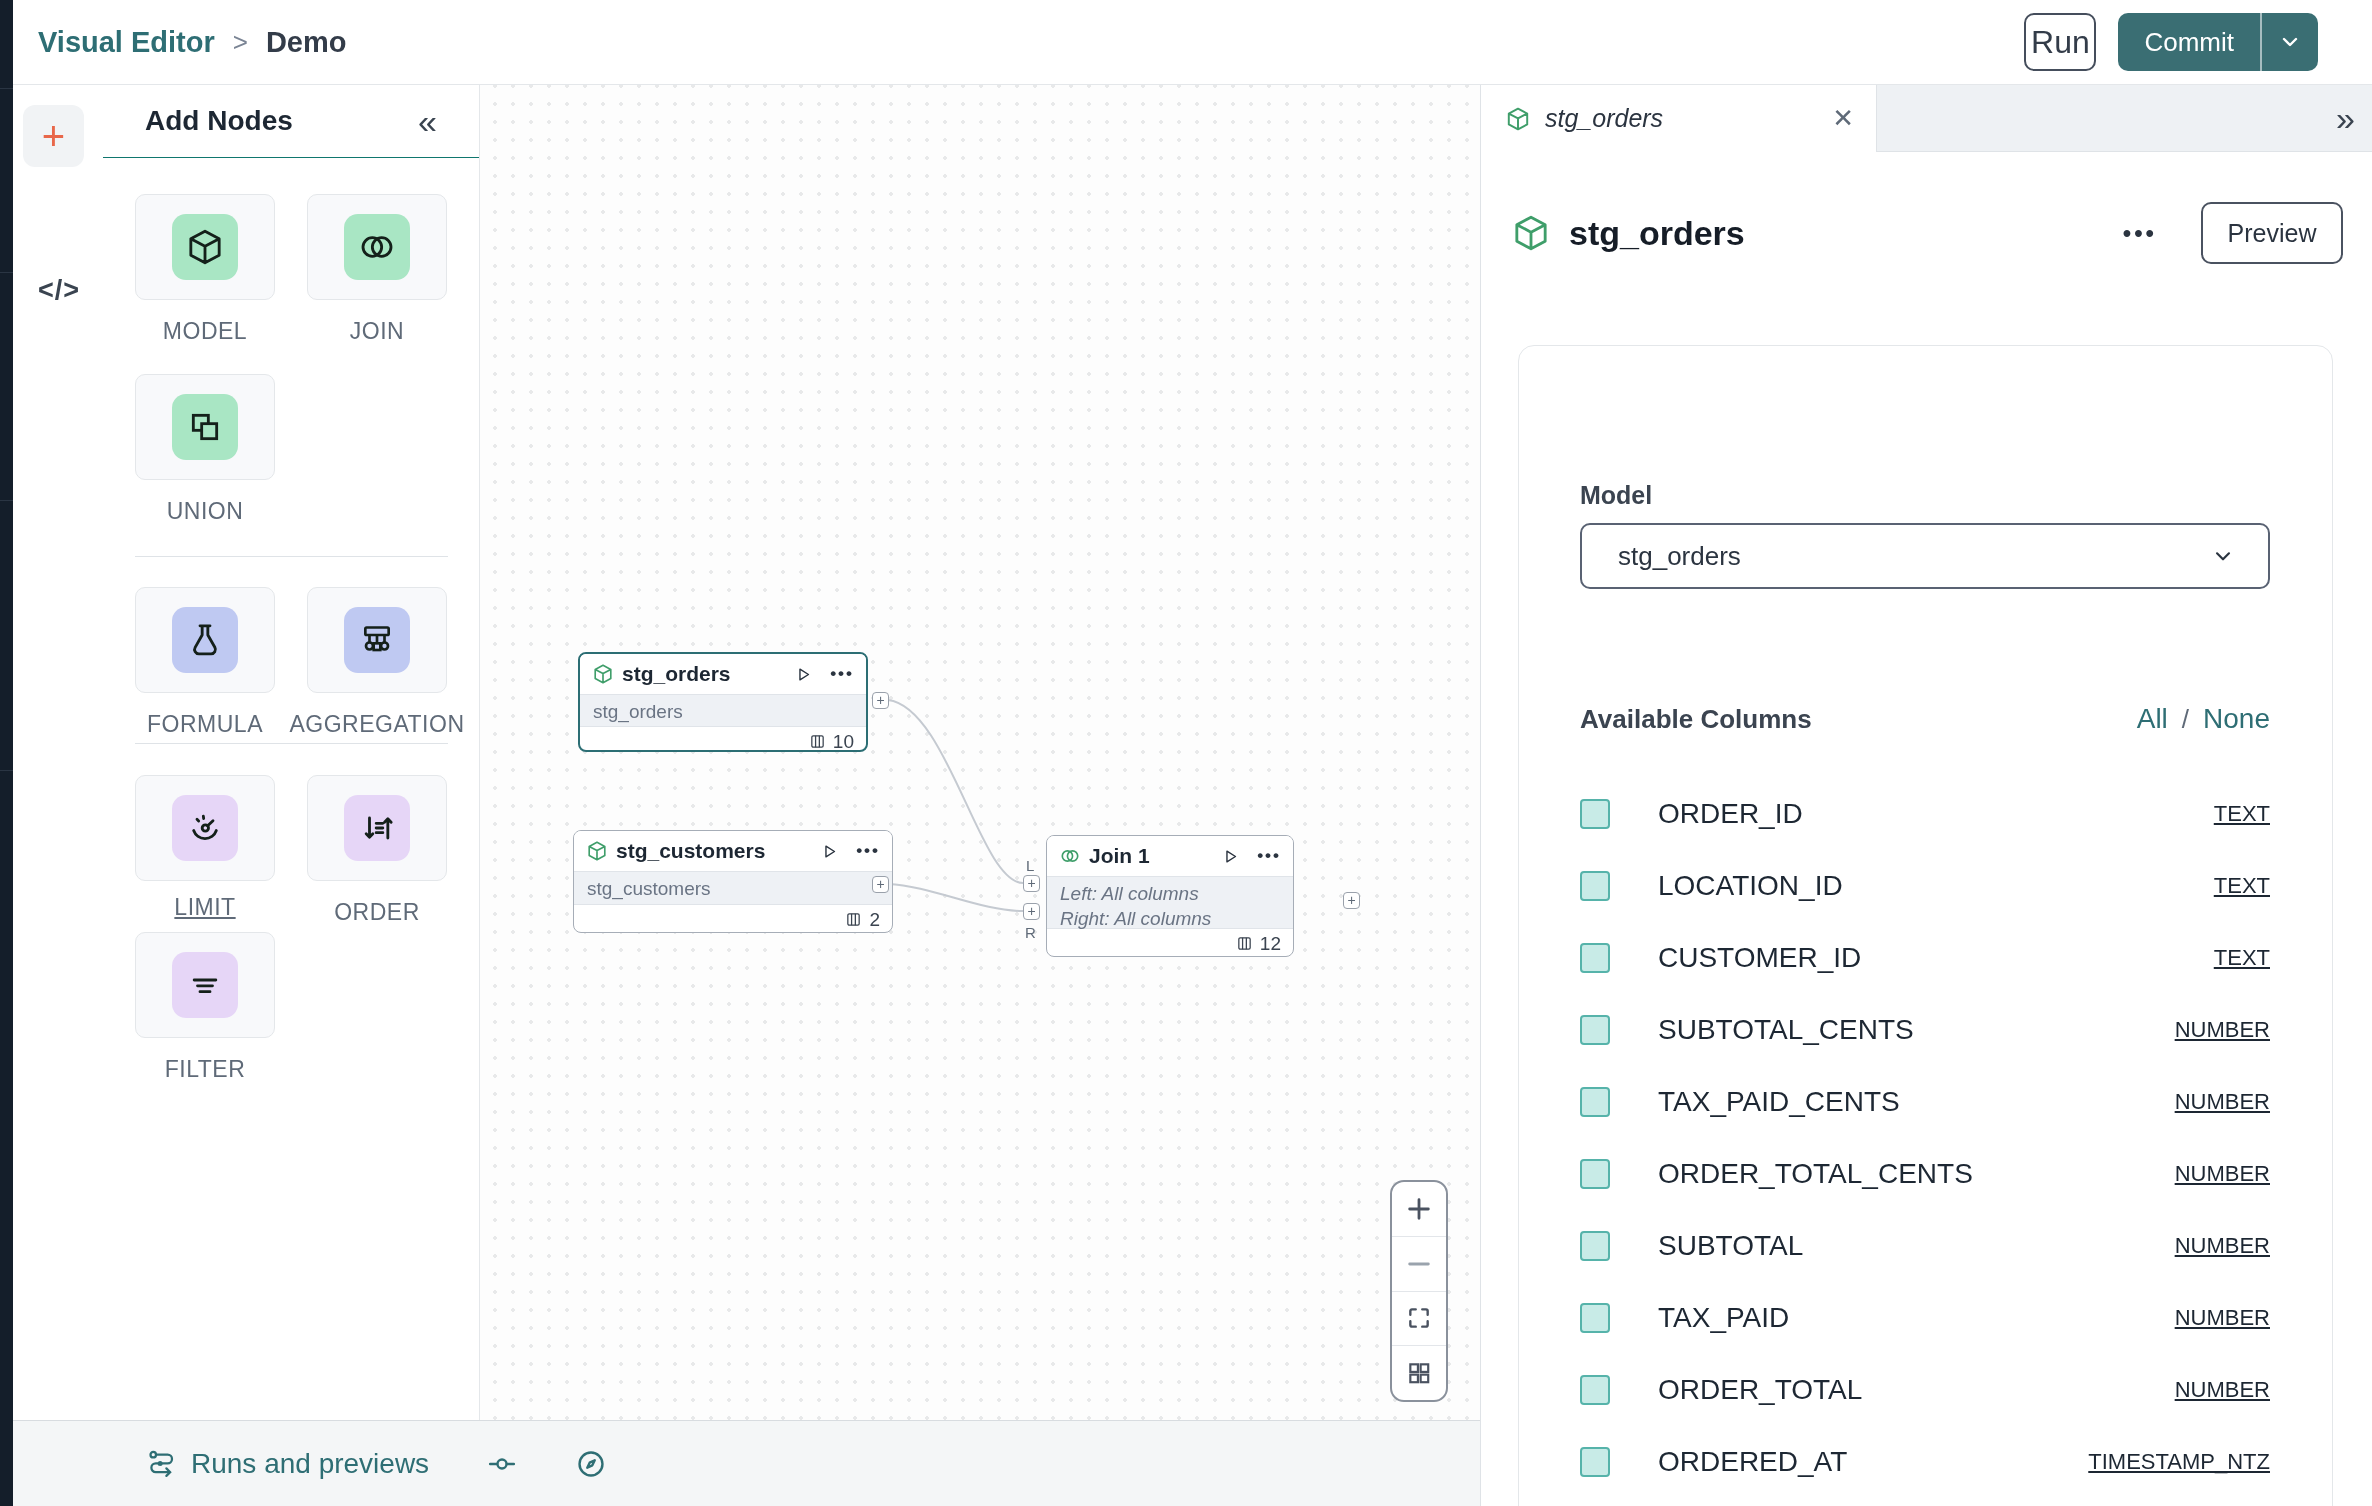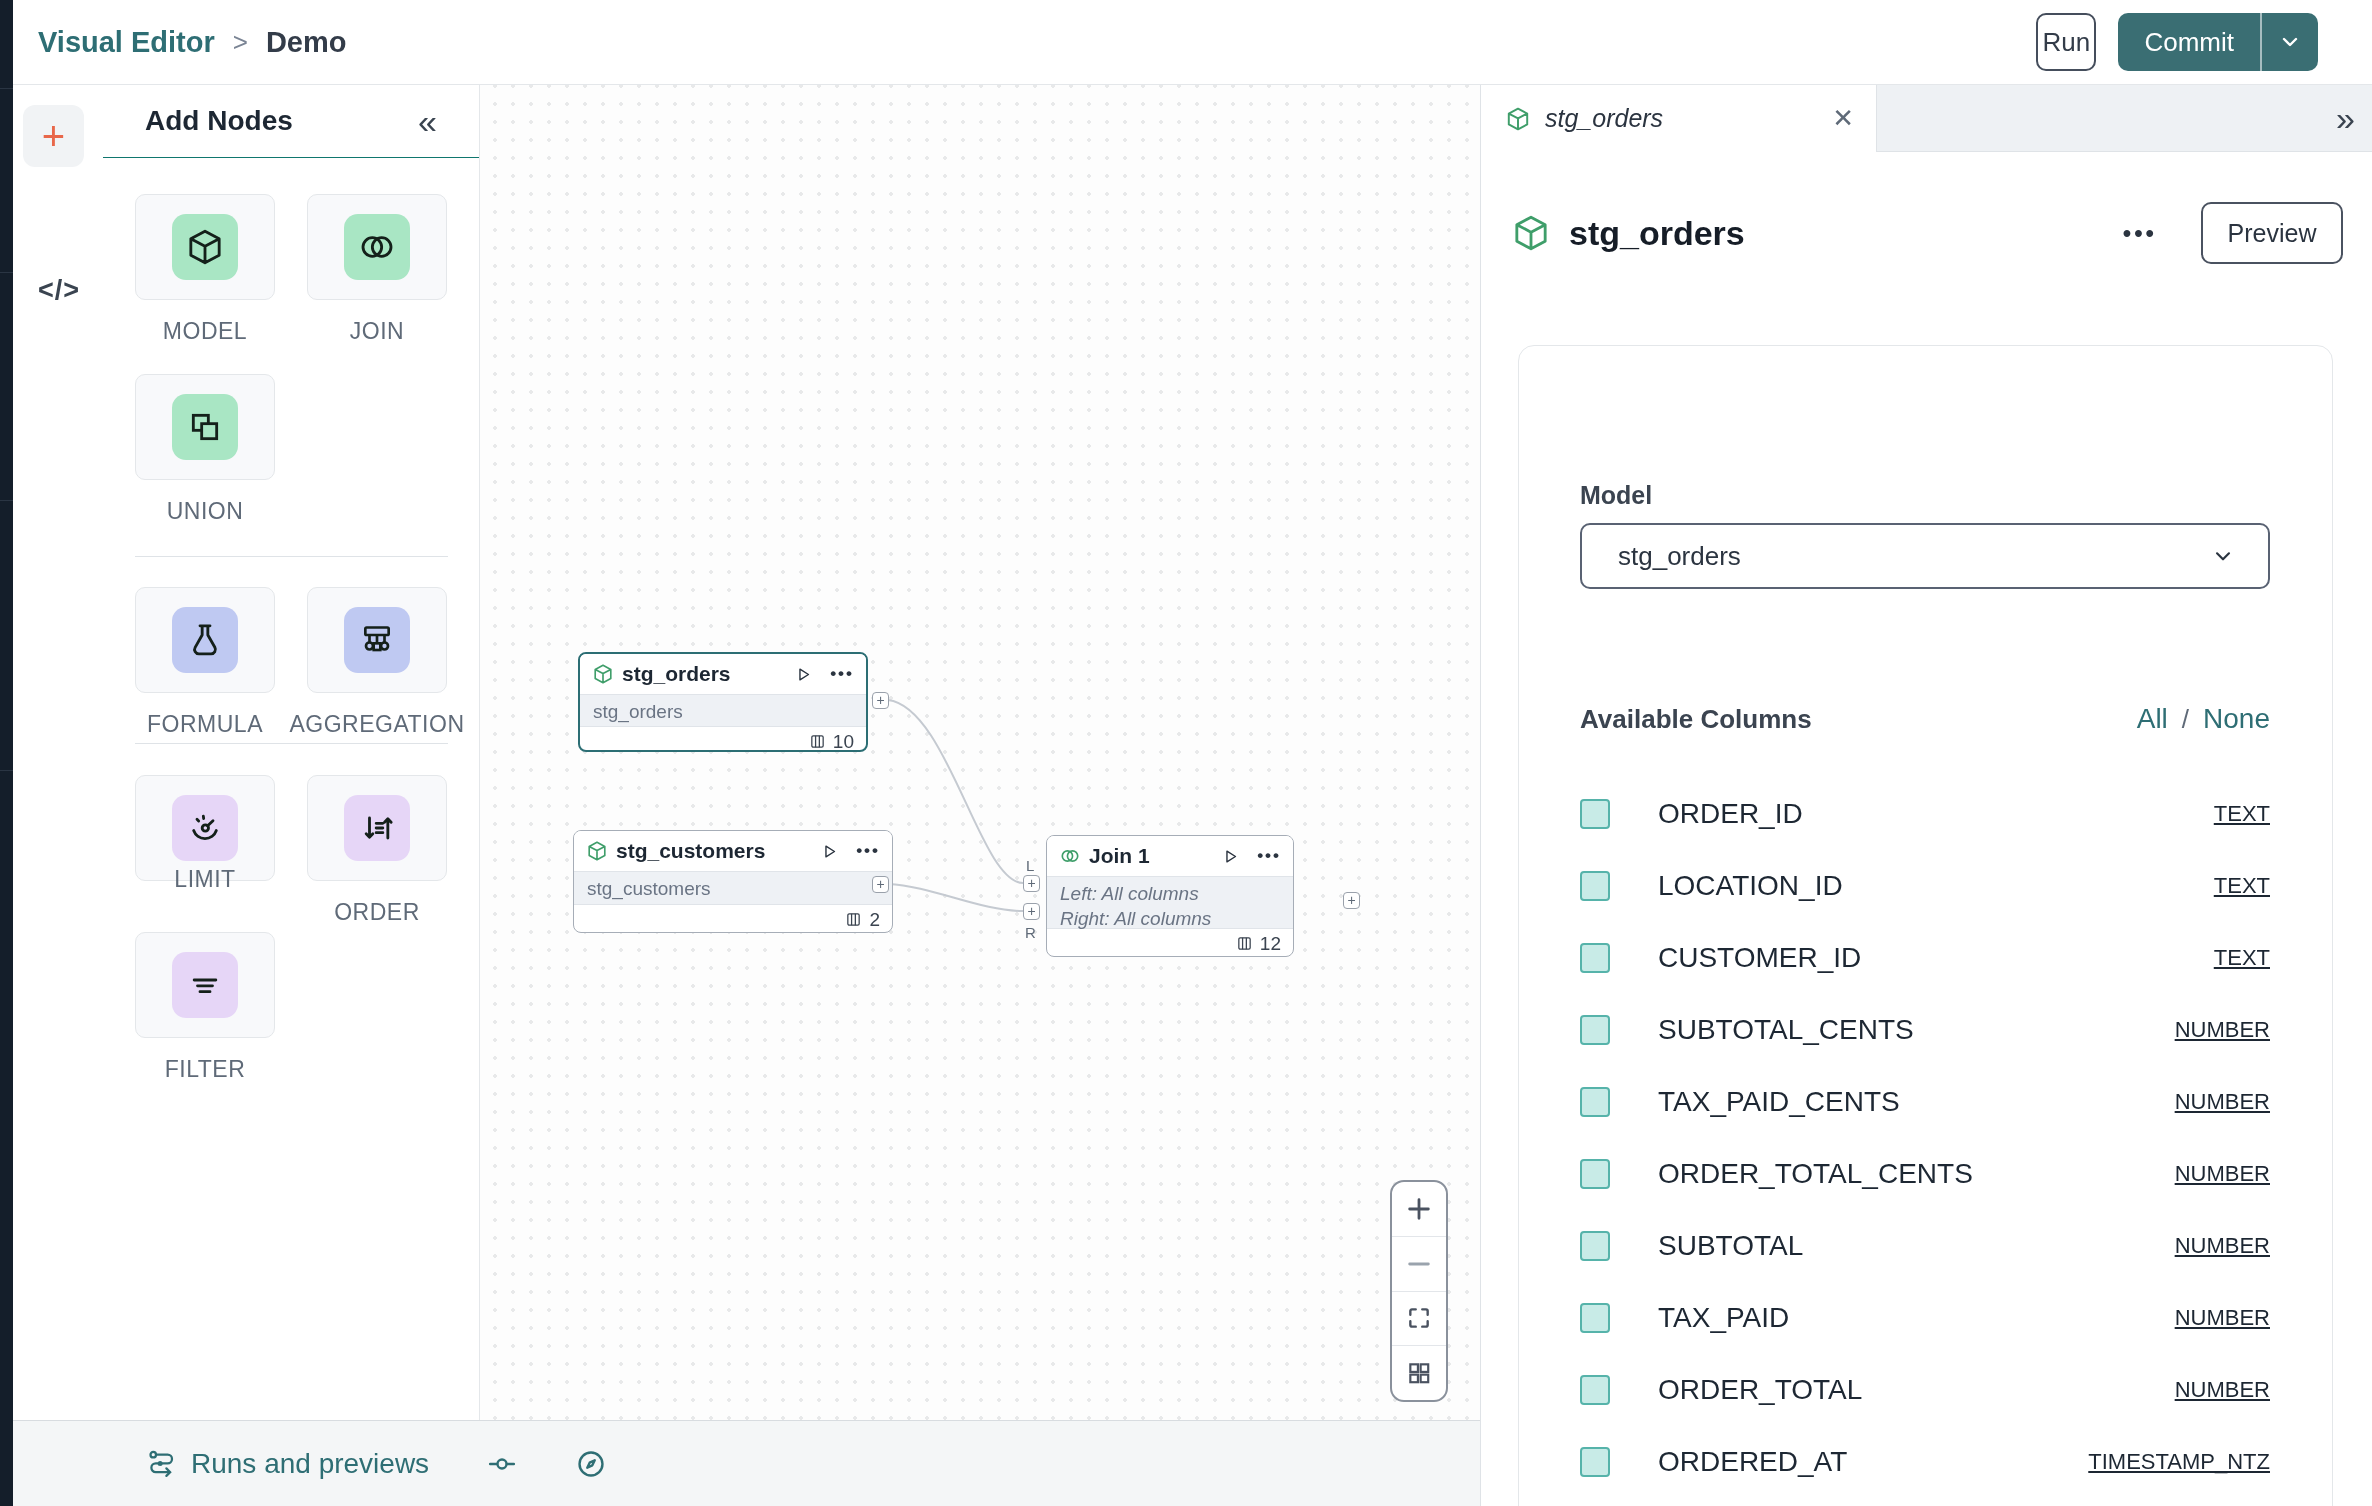--- a/index.html
+++ b/index.html
@@ -12,22 +12,22 @@
   #dark-strip { left:0; top:0; width:13px; height:1506px; background:#141e2a; }
   #dark-strip .seg { position:absolute; left:0; width:13px; height:1px; background:#2a3543; }
 
   
   #topbar { left:13px; top:0; width:2359px; height:85px; background:#fff;
             border-bottom:1px solid #e4e7ea; display:flex; align-items:center; }
   .crumb-root { color:#2e6e74; font-size:29px; font-weight:700; margin-left:25px; cursor:pointer; }
   .crumb-sep  { color:#7a8494; font-size:26px; margin:0 18px; }
   .crumb-cur  { color:#333c49; font-size:29px; font-weight:700; }
   #topbar-actions { margin-left:auto; display:flex; align-items:center; margin-right:54px; }
-  .btn-run { width:60px; height:58px; border:2px solid #454e5c; border-radius:10px; background:#fff;
-             font-size:26px; color:#333c49; display:flex; align-items:center; justify-content:center;
+  .btn-run { width:72px; height:58px; border:2px solid #454e5c; border-radius:10px; background:#fff;
+             font-size:32px; color:#333c49; display:flex; align-items:center; justify-content:center;
              cursor:pointer; }
   .btn-commit-group { display:flex; margin-left:22px; height:58px; border-radius:10px; overflow:hidden; }
   .btn-commit { background:#3a6e73; color:#fff; font-size:26px; padding:0 26px;
                 display:flex; align-items:center; cursor:pointer; }
   .btn-commit-caret { background:#3a6e73; border-left:2px solid rgba(255,255,255,.55); width:58px;
                 display:flex; align-items:center; justify-content:center; cursor:pointer; }
 
   
   #rail { left:13px; top:85px; width:90px; height:1421px; background:#fff; }
   .rail-add { position:absolute; left:10px; top:20px; width:61px; height:62px; background:#f1f3f5;
@@ -236,21 +236,21 @@
     <div class="nt-card" style="left:32px; top:690px;">
       <div class="nt-icon nt-purple">
         <svg width="40" height="40" viewBox="0 0 24 24" fill="none" stroke="#14201a" stroke-width="1.7" stroke-linecap="round">
             <path d="M5.2 13.5 a7.2 7.2 0 0 0 13.6 0"></path>
             <circle cx="12.2" cy="12" r="1.9"></circle>
             <path d="M13.6 10.6 L16.8 7.6"></path>
             <path d="M7.2 6.8 l1 1 M11 4.9 l0.2 1.4"></path>
           </svg>
       </div>
     </div>
-    <div class="nt-label" style="left:2px; top:781px;">LIMIT</div>
+    <div class="nt-label" style="left:2px; top:809px;text-decoration:underline;">LIMIT</div>
 
     <div class="nt-card" style="left:204px; top:690px;">
       <div class="nt-icon nt-purple">
         <svg width="40" height="40" viewBox="0 0 24 24" fill="none" stroke="#14201a" stroke-width="1.7" stroke-linecap="round">
             <path d="M7.5 6 V17.5 M7.5 17.5 l-2 -2 M7.5 17.5 l2 -2"></path>
             <path d="M11.5 9.2 h4 M11.5 12 h4 M11.5 14.8 h4"></path>
             <path d="M18.5 18 V6.5 M18.5 6.5 l-2 2 M18.5 6.5 l2 2"></path>
           </svg>
       </div>
     </div>

